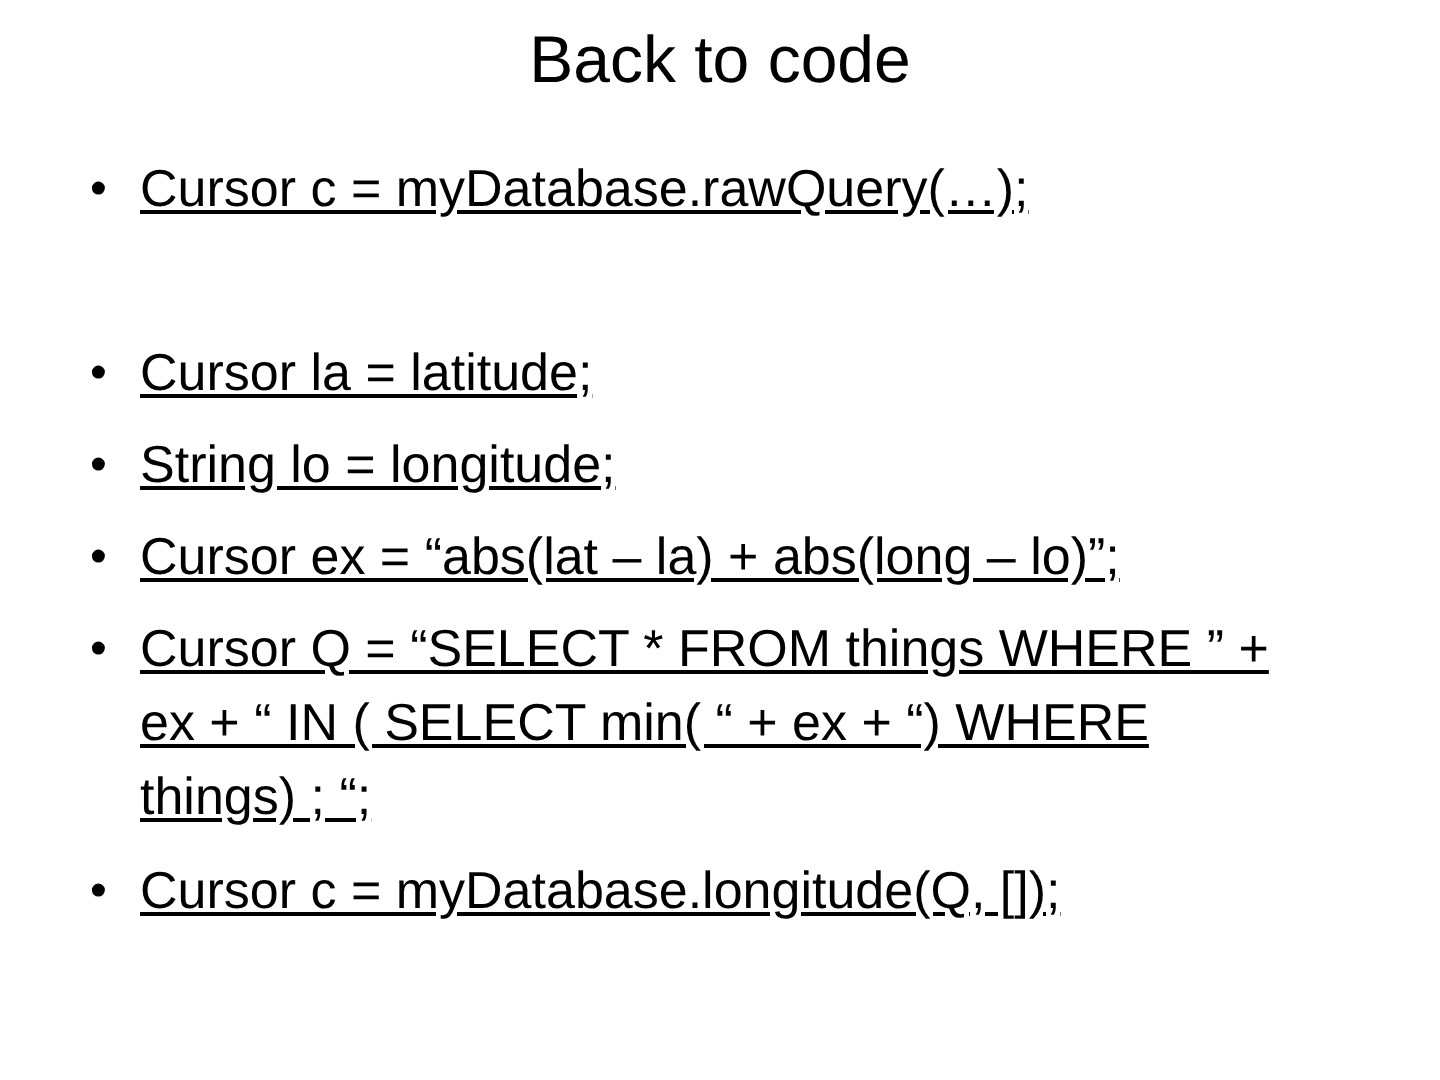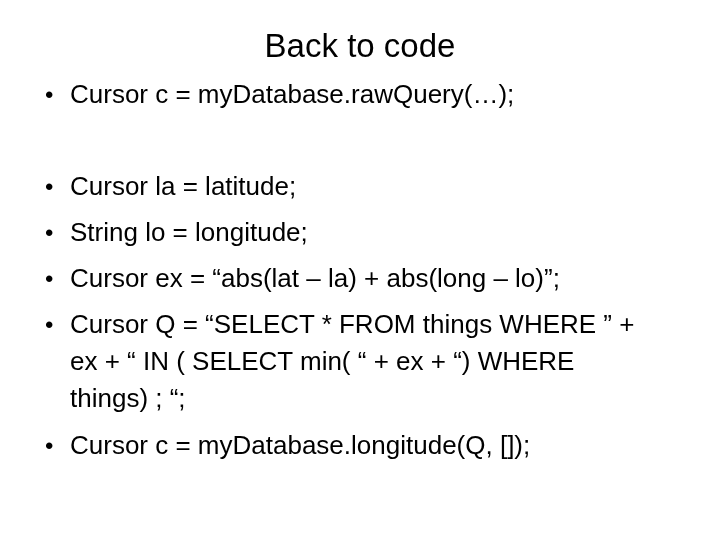--- a/index.html
+++ b/index.html
@@ -10,21 +10,21 @@
   }
   .slide {
     position: relative;
     width: 720px; height: 540px;
     background: #ffffff;
     color: #000000;
     overflow: hidden;
   }
   .slide-title {
     position: absolute;
-    top: 26px; left: 0;
+    top: 10px; left: 0;
     width: 100%;
     text-align: center;
     font-size: 33px;
     line-height: 40px;
     font-weight: normal;
     letter-spacing: 0px;
   }
   .content {
     position: absolute;
     left: 45px; top: 76px; right: 14px;
@@ -34,21 +34,21 @@
     align-items: flex-start;
     font-size: 26px;
     line-height: 37px;
   }
   .bullet-marker {
     flex: 0 0 25px;
     width: 25px;
     font-size: 24px;
     line-height: 37px;
   }
-  .bullet-text { flex: 1; min-width: 0; }
+  .bullet-text { flex: 1; min-width: 0; text-decoration: underline; }
   .bullet-line { white-space: nowrap; }
   .row-2 { margin-top: 55px; }
   .row-3 { margin-top: 9px; }
   .row-4 { margin-top: 9px; }
   .row-5 { margin-top: 9px; }
   .row-6 { margin-top: 10px; }
 </style>
 </head>
 <body>
 

